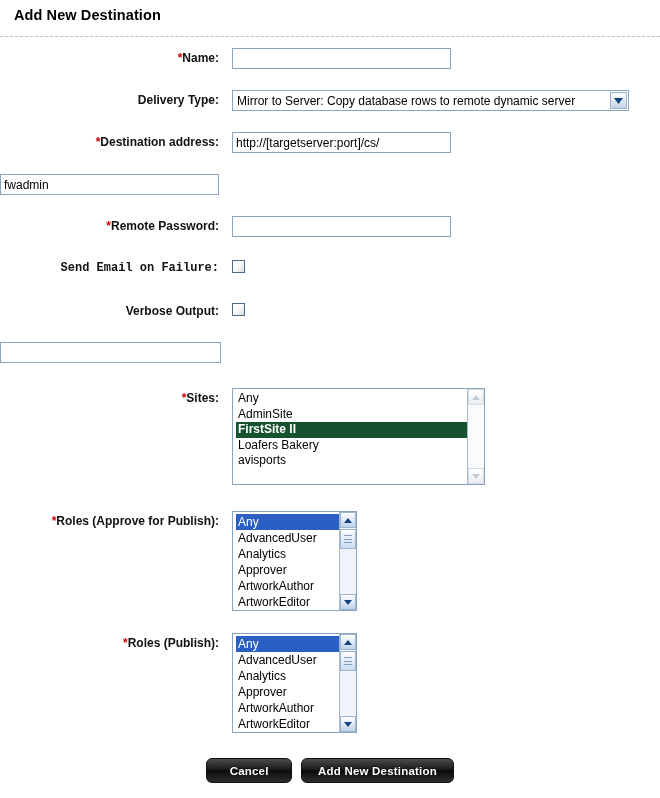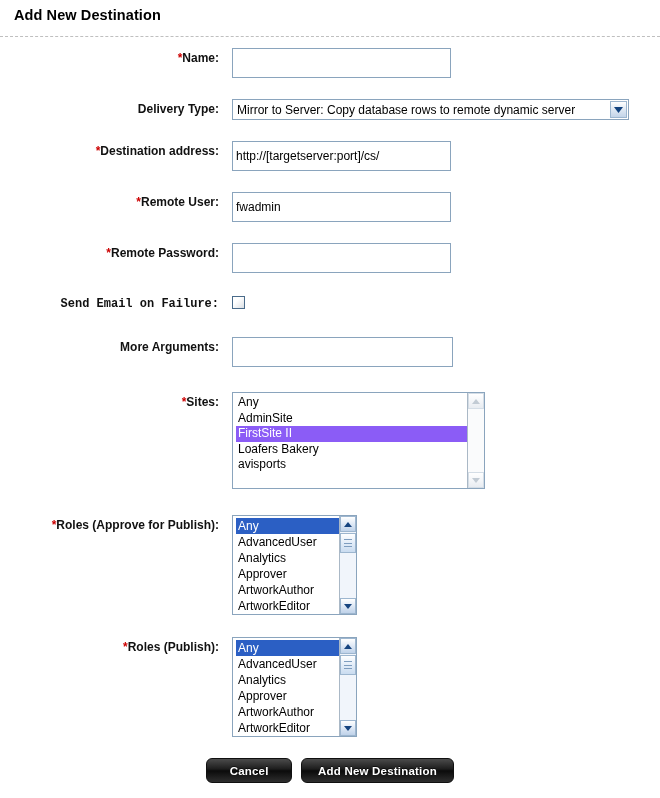--- a/index.html
+++ b/index.html
@@ -74,21 +74,21 @@
     font-weight: bold;
   }
   .row .field {
     flex: 1 1 auto;
     border-radius: 6px;
   }
 
   
   .txt {
     box-sizing: border-box;
-    height: 30px;
+    height: 21px;
     border: 1px solid #8aa4bd;
     background: #ffffff;
     font-family: "Liberation Sans", sans-serif;
     font-size: 12px;
     color: #000;
     padding: 1px 3px;
     outline: none;
   }
   .txt.w-name { width: 219px; }
   .txt.w-addr { width: 219px; }
@@ -171,21 +171,22 @@
   }
   .listbox.roles .opt {
     line-height: 16px;
     height: 16px;
   }
   .listbox .opt.selected {
     background: #2b5fc4;
     color: #ffffff;
   }
   .listbox.sites .opt.selected {
-    background: #8b5cf6;
+    background: #14532d;
+    font-weight: bold;
   }
 
   
   .sbar {
     position: absolute;
     top: 0;
     right: 0;
     bottom: 0;
     width: 17px;
     border-left: 1px solid #aab8c6;
@@ -305,43 +306,47 @@
     </div>
 
     <div class="row">
       <div class="label"><span class="req">*</span><span>Destination address:</span></div>
       <div class="field">
         <input class="txt w-addr" type="text" value="http://[targetserver:port]/cs/" style="">
       </div>
     </div>
 
     <div class="row">
-      <div class="label"><span class="req">*</span><span>Remote User:</span></div>
       <div class="field">
         <input class="txt w-addr" type="text" value="fwadmin" style="">
       </div>
     </div>
 
     <div class="row">
       <div class="label"><span class="req">*</span><span>Remote Password:</span></div>
       <div class="field">
         <input class="txt w-addr" type="password" value="" style="">
       </div>
     </div>
 
     <div class="row" style="margin-bottom:24px;font-family:Liberation Mono, monospace;">
       <div class="label"><span class="req"></span><span>Send Email on Failure:</span></div>
       <div class="field">
         <span class="cbx"></span>
       </div>
     </div>
 
+    <div class="row" style="margin-bottom:23px;">
+      <div class="label"><span class="req"></span><span>Verbose Output:</span></div>
+      <div class="field">
+        <span class="cbx"></span>
+      </div>
+    </div>
 
     <div class="row" style="margin-bottom:25px;">
-      <div class="label"><span class="req"></span><span>More Arguments:</span></div>
       <div class="field">
         <input class="txt w-args" type="text" value="" style="">
       </div>
     </div>
 
     <div class="row" style="margin-bottom:26px;">
       <div class="label"><span class="req">*</span><span>Sites:</span></div>
       <div class="field">
         <div class="listbox sites">
           <div class="items">

